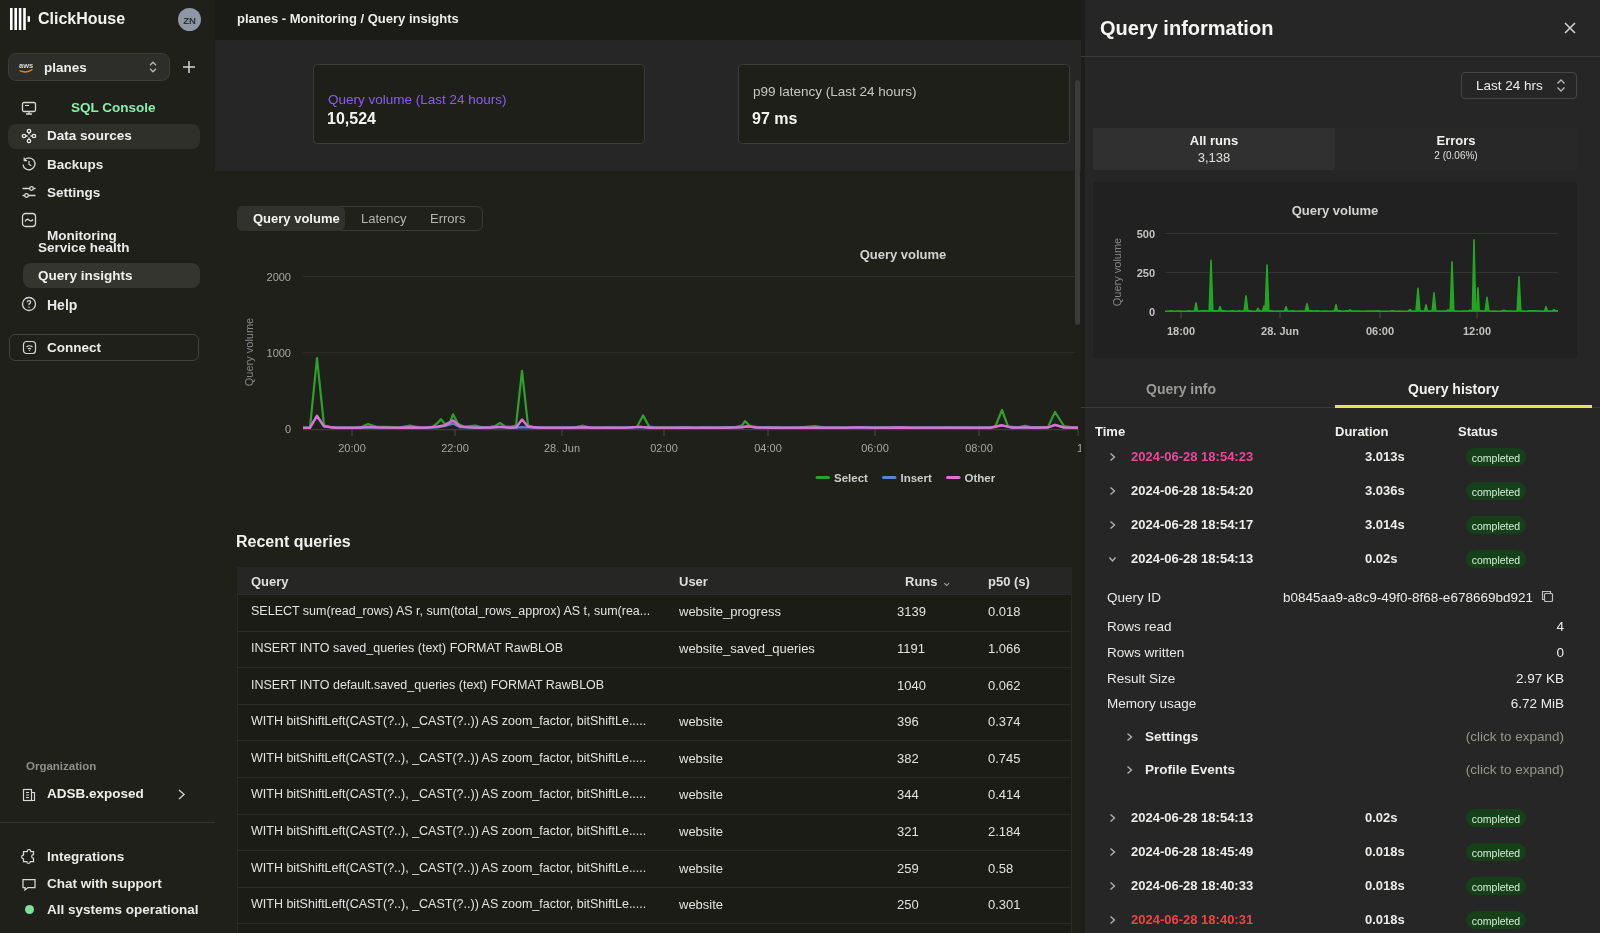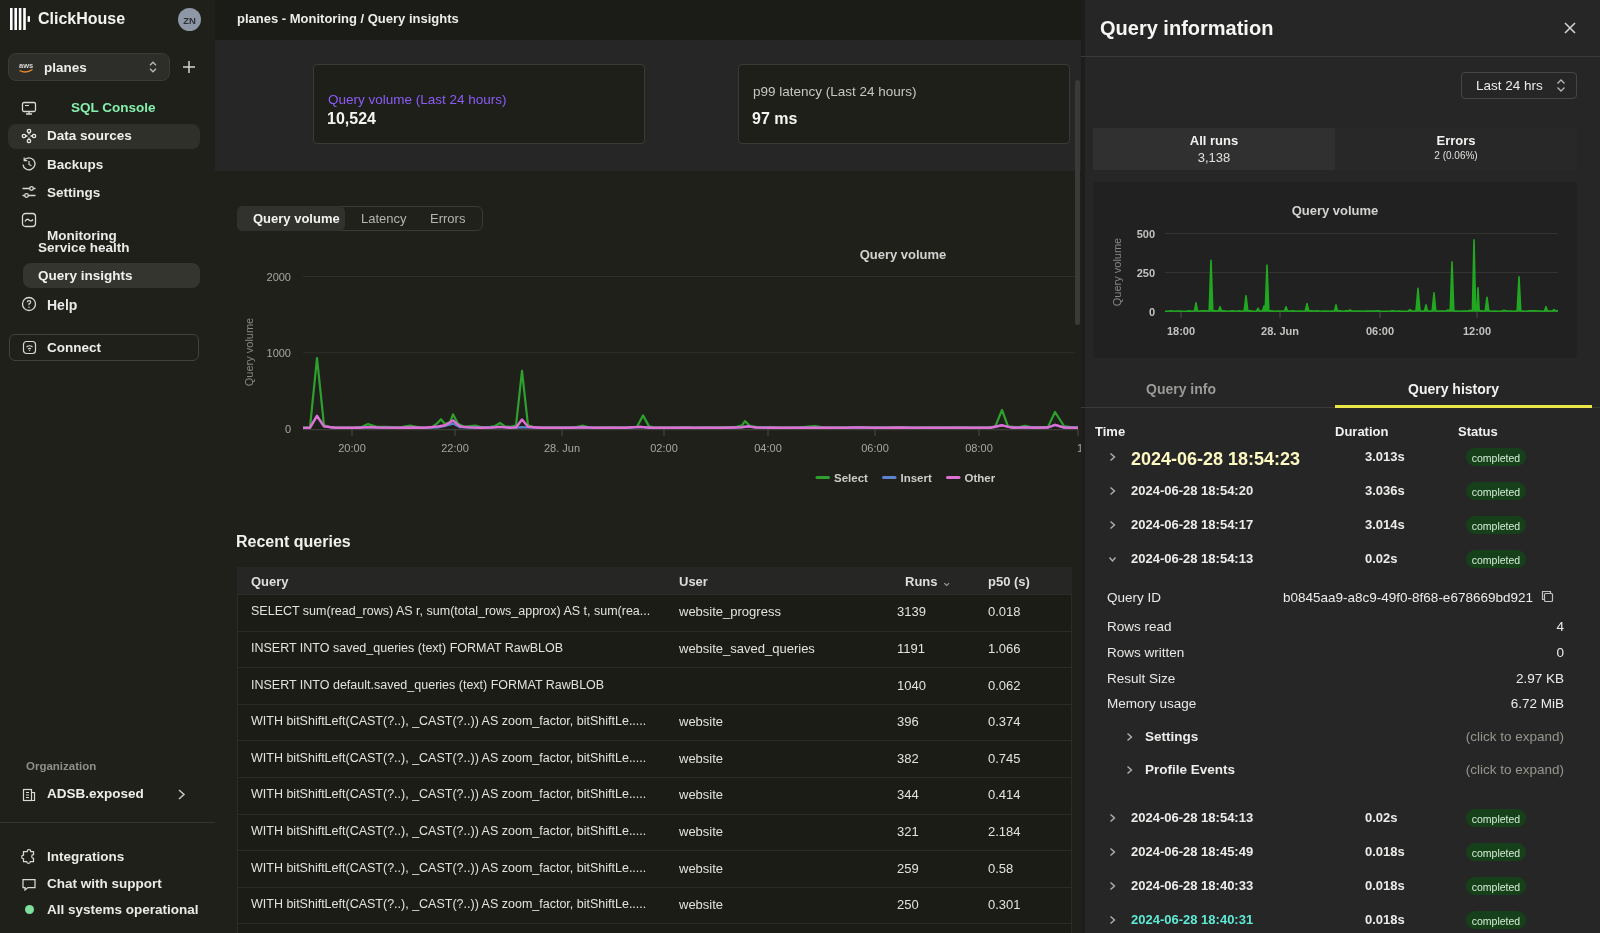--- a/index.html
+++ b/index.html
@@ -269,21 +269,21 @@
 <div class="txt" style="left:1408px;top:381px;font-size:14px;font-weight:700;color:#f2f2f0;">Query history</div>
 <div class="abs" style="left:1081px;top:407px;width:519px;height:1px;background:#3a3a38;"></div>
 <div class="abs" style="left:1335px;top:405px;width:257px;height:2.5px;background:#e9e549;"></div>
 
 <div class="txt" style="left:1095px;top:424px;font-size:13px;font-weight:700;color:#f0f0ee;text-align:right;">Time</div>
 <div class="txt" style="left:1335px;top:424px;font-size:13px;font-weight:700;color:#f0f0ee;">Duration</div>
 <div class="txt" style="left:1458px;top:424px;font-size:13px;font-weight:700;color:#f0f0ee;">Status</div>
 <svg class="abs" style="left:1108px;top:452px;" width="9" height="10" viewBox="0 0 9 10">
     <path d="M2.5 1.5 L6.5 5 L2.5 8.5" stroke="#b0b0ae" stroke-width="1.4" fill="none"></path>
   </svg>
-<div class="txt" style="left:1131px;top:449px;font-size:18px;font-weight:700;color:#fef9c3;">2024-06-28 18:54:23</div>
+<div class="txt" style="left:1131px;top:449px;font-size:13px;font-weight:700;color:#ec4899;">2024-06-28 18:54:23</div>
 <div class="txt" style="left:1365px;top:449px;font-size:13px;font-weight:700;color:#ececea;">3.013s</div>
 <div class="abs" style="left:1466px;top:448px;width:60px;height:18px;border-radius:9px;background:#15401a;"></div>
 <div class="txt" style="left:1466px;top:452px;width:60px;text-align:center;font-size:10.5px;color:#d6eed6;">completed</div>
 <svg class="abs" style="left:1108px;top:486px;" width="9" height="10" viewBox="0 0 9 10">
     <path d="M2.5 1.5 L6.5 5 L2.5 8.5" stroke="#b0b0ae" stroke-width="1.4" fill="none"></path>
   </svg>
 <div class="txt" style="left:1131px;top:483px;font-size:13px;font-weight:700;color:#ececea;">2024-06-28 18:54:20</div>
 <div class="txt" style="left:1365px;top:483px;font-size:13px;font-weight:700;color:#ececea;">3.036s</div>
 <div class="abs" style="left:1466px;top:482px;width:60px;height:18px;border-radius:9px;background:#15401a;"></div>
 <div class="txt" style="left:1466px;top:486px;width:60px;text-align:center;font-size:10.5px;color:#d6eed6;">completed</div>
@@ -342,16 +342,16 @@
 <svg class="abs" style="left:1108px;top:881px;" width="9" height="10" viewBox="0 0 9 10">
     <path d="M2.5 1.5 L6.5 5 L2.5 8.5" stroke="#b0b0ae" stroke-width="1.4" fill="none"></path>
   </svg>
 <div class="txt" style="left:1131px;top:878px;font-size:13px;font-weight:700;color:#ececea;">2024-06-28 18:40:33</div>
 <div class="txt" style="left:1365px;top:878px;font-size:13px;font-weight:700;color:#ececea;">0.018s</div>
 <div class="abs" style="left:1466px;top:877px;width:60px;height:18px;border-radius:9px;background:#15401a;"></div>
 <div class="txt" style="left:1466px;top:881px;width:60px;text-align:center;font-size:10.5px;color:#d6eed6;">completed</div>
 <svg class="abs" style="left:1108px;top:915px;" width="9" height="10" viewBox="0 0 9 10">
     <path d="M2.5 1.5 L6.5 5 L2.5 8.5" stroke="#b0b0ae" stroke-width="1.4" fill="none"></path>
   </svg>
-<div class="txt" style="left:1131px;top:912px;font-size:13px;font-weight:700;color:#5eead4;">2024-06-28 18:40:31</div>
+<div class="txt" style="left:1131px;top:912px;font-size:13px;font-weight:700;color:#ef4444;">2024-06-28 18:40:31</div>
 <div class="txt" style="left:1365px;top:912px;font-size:13px;font-weight:700;color:#ececea;">0.018s</div>
 <div class="abs" style="left:1466px;top:911px;width:60px;height:18px;border-radius:9px;background:#15401a;"></div>
 <div class="txt" style="left:1466px;top:915px;width:60px;text-align:center;font-size:10.5px;color:#d6eed6;">completed</div>
 
 </body></html>

